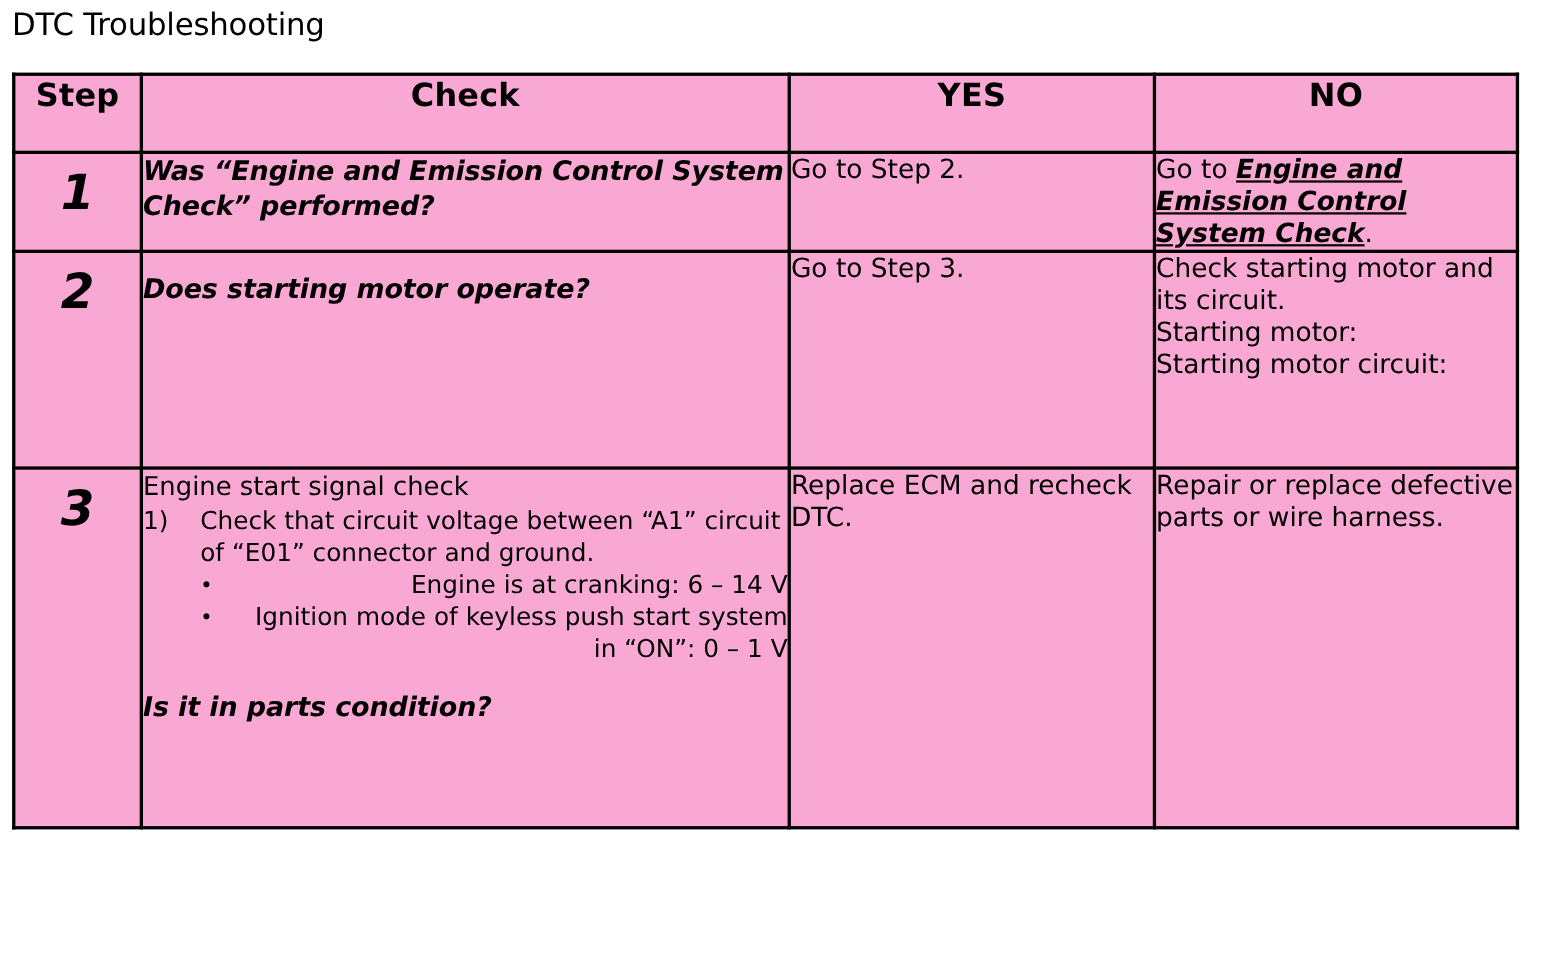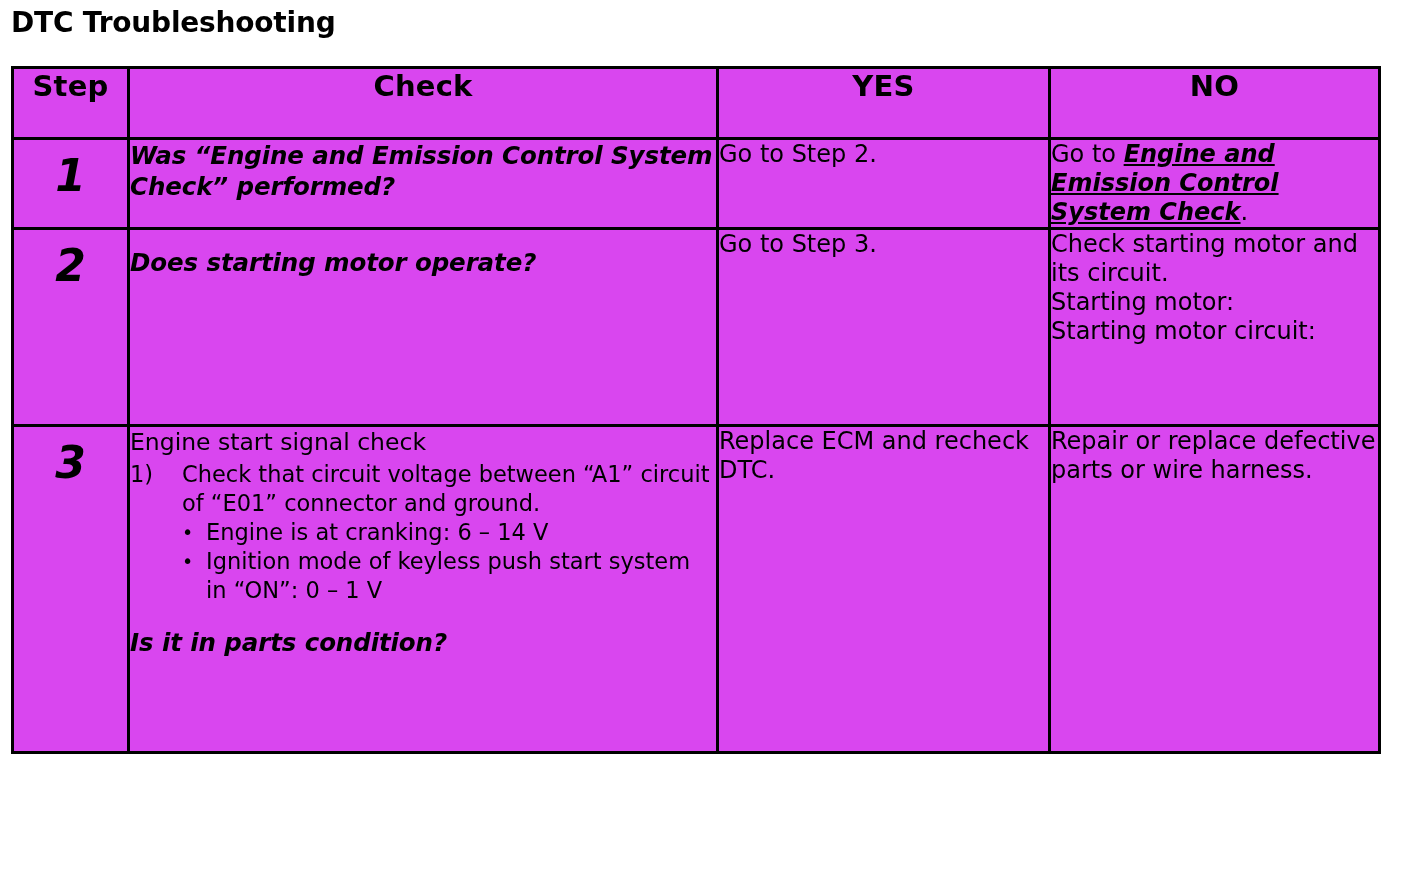--- a/index.html
+++ b/index.html
@@ -14,39 +14,39 @@
     color: #000000;
     overflow: hidden;
     position: relative;
   }
 
   .page-title {
     position: absolute;
     left: 11px;
     top: 6px;
     font-size: 28px;
-    font-weight: bold;
+    font-weight: normal;
     letter-spacing: -0.2px;
     line-height: 34px;
     white-space: nowrap;
   }
 
   .dtc-table {
     position: absolute;
     left: 11px;
     top: 66px;
     width: 1367px;
     border-collapse: collapse;
     table-layout: fixed;
   }
   .dtc-table td, .dtc-table th {
     border: 3px solid #000000;
     padding: 0;
     vertical-align: top;
-    background: #d946ef;
+    background: #f9a8d4;
   }
 
   
   col.c-step   { width: 116px; }
   col.c-action { width: 589px; }
   col.c-yes    { width: 332px; }
   col.c-no     { width: 330px; }
 
   
   .hdr-cell {
@@ -136,20 +136,21 @@
   }
   .bullet-list li .dot {
     flex: 0 0 auto;
     width: 24px;
     text-align: left;
     font-size: 19px;
     line-height: 29px;
   }
   .bullet-list li .btxt {
     flex: 1 1 auto;
+    text-align: right;
   }
   .final-q {
     padding-top: 22px;
   }
 </style>
 </head>
 <body>
 
 <div class="page-title">DTC Troubleshooting</div>
 

